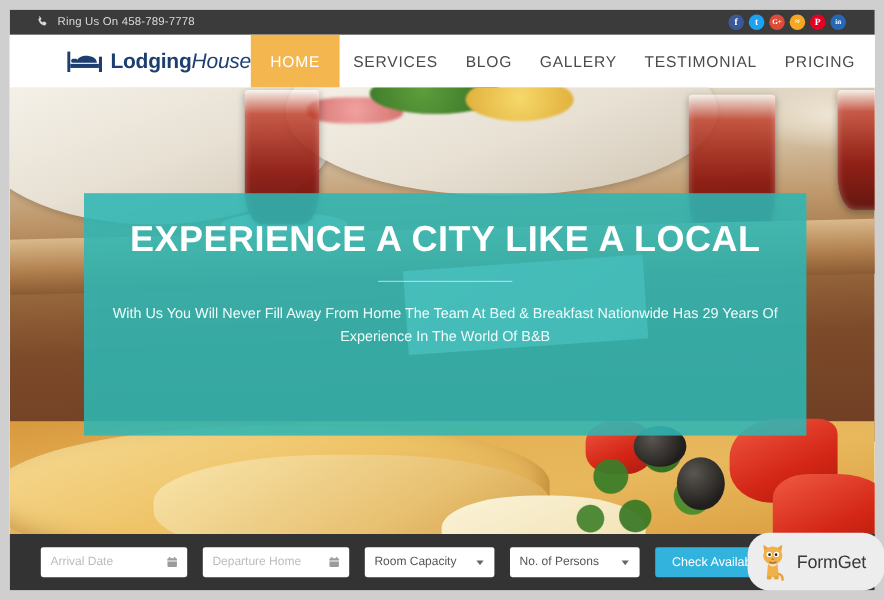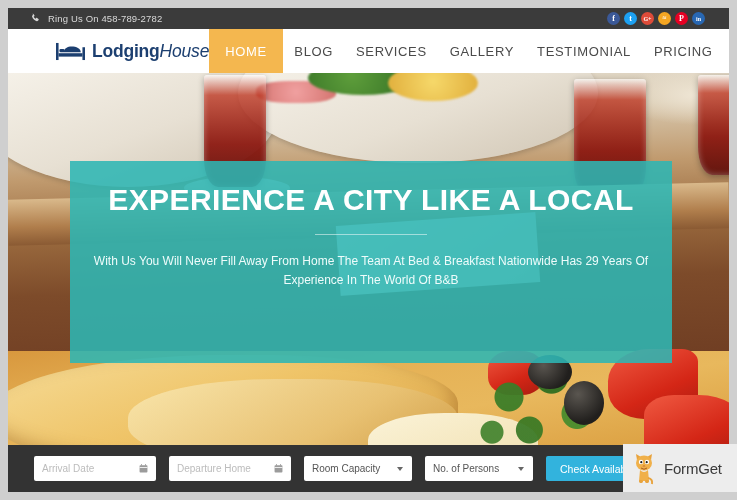--- a/index.html
+++ b/index.html
@@ -381,20 +381,21 @@
     bottom: 8px;
     width: 114px;
     height: 48px;
     background: #ededed;
     display: flex;
     align-items: center;
     gap: 6px;
     padding-left: 9px;
     box-sizing: border-box;
     z-index: 30;
+    border-radius: 18px;
   }
   .wm-text {
     font-size: 15px;
     color: #3a3a3a;
     letter-spacing: -.2px;
   }
   .cat { width: 26px; height: 34px; display:block; }
 </style>
 </head>
 <body>
@@ -403,21 +404,21 @@
   <div class="frame"></div>
   <div class="page">
 
     <div class="topbar">
       <div class="topbar-left">
         <span class="phone-icon">
           <svg viewBox="0 0 16 16" width="11" height="11" fill="currentColor">
             <path d="M3.6 1.1c.4-.3 1-.2 1.3.2l1.5 2c.3.4.2 1-.2 1.3l-.9.7c.6 1.3 1.7 2.4 3 3l.7-.9c.3-.4.9-.5 1.3-.2l2 1.5c.4.3.5.9.2 1.3l-1 1.3c-.4.5-1 .7-1.6.6C6.7 11.3 4.1 8.7 3 5.2c-.2-.6 0-1.2.5-1.6l1-1.2z"></path>
           </svg>
         </span>
-        <span class="topbar-text">Ring Us On 458-789-2782</span>
+        <span class="topbar-text">Ring Us On 458-789-7778</span>
       </div>
       <div class="socials">
         <span class="social" style="background:#3b5998">f</span>
         <span class="social" style="background:#1da1f2">t</span>
         <span class="social" style="background:#dd4b39;font-size:6px">G+</span>
         <span class="social" style="background:#f5a623;font-size:7px">≈</span>
         <span class="social" style="background:#e60023">P</span>
         <span class="social" style="background:#2867b2;font-size:6px">in</span>
       </div>
     </div>
@@ -428,22 +429,22 @@
           <rect x="0" y="1" width="3" height="20" fill="#1c3f70"></rect>
           <rect x="31" y="6" width="3" height="15" fill="#1c3f70"></rect>
           <rect x="3" y="13" width="28" height="4" fill="#1c3f70"></rect>
           <path d="M9 12 C9 7 14 5 18 5 C24 5 29 7 29 12 Z" fill="#1c3f70"></path>
           <rect x="4" y="8" width="6" height="4" rx="1.5" fill="#1c3f70"></rect>
         </svg>
         <span class="logo-text"><span class="lodging">Lodging</span><span class="house">House</span></span>
       </div>
       <div class="nav">
         <div class="nav-item active">HOME</div>
+        <div class="nav-item">SERVICES</div>
         <div class="nav-item">BLOG</div>
-        <div class="nav-item">SERVICES</div>
         <div class="nav-item">GALLERY</div>
         <div class="nav-item">TESTIMONIAL</div>
         <div class="nav-item">PRICING</div>
         <div class="nav-item">TEAM</div>
         <div class="nav-item">CONTACT</div>
       </div>
     </div>
 
     <div class="hero">
       <div class="hero-photo">

